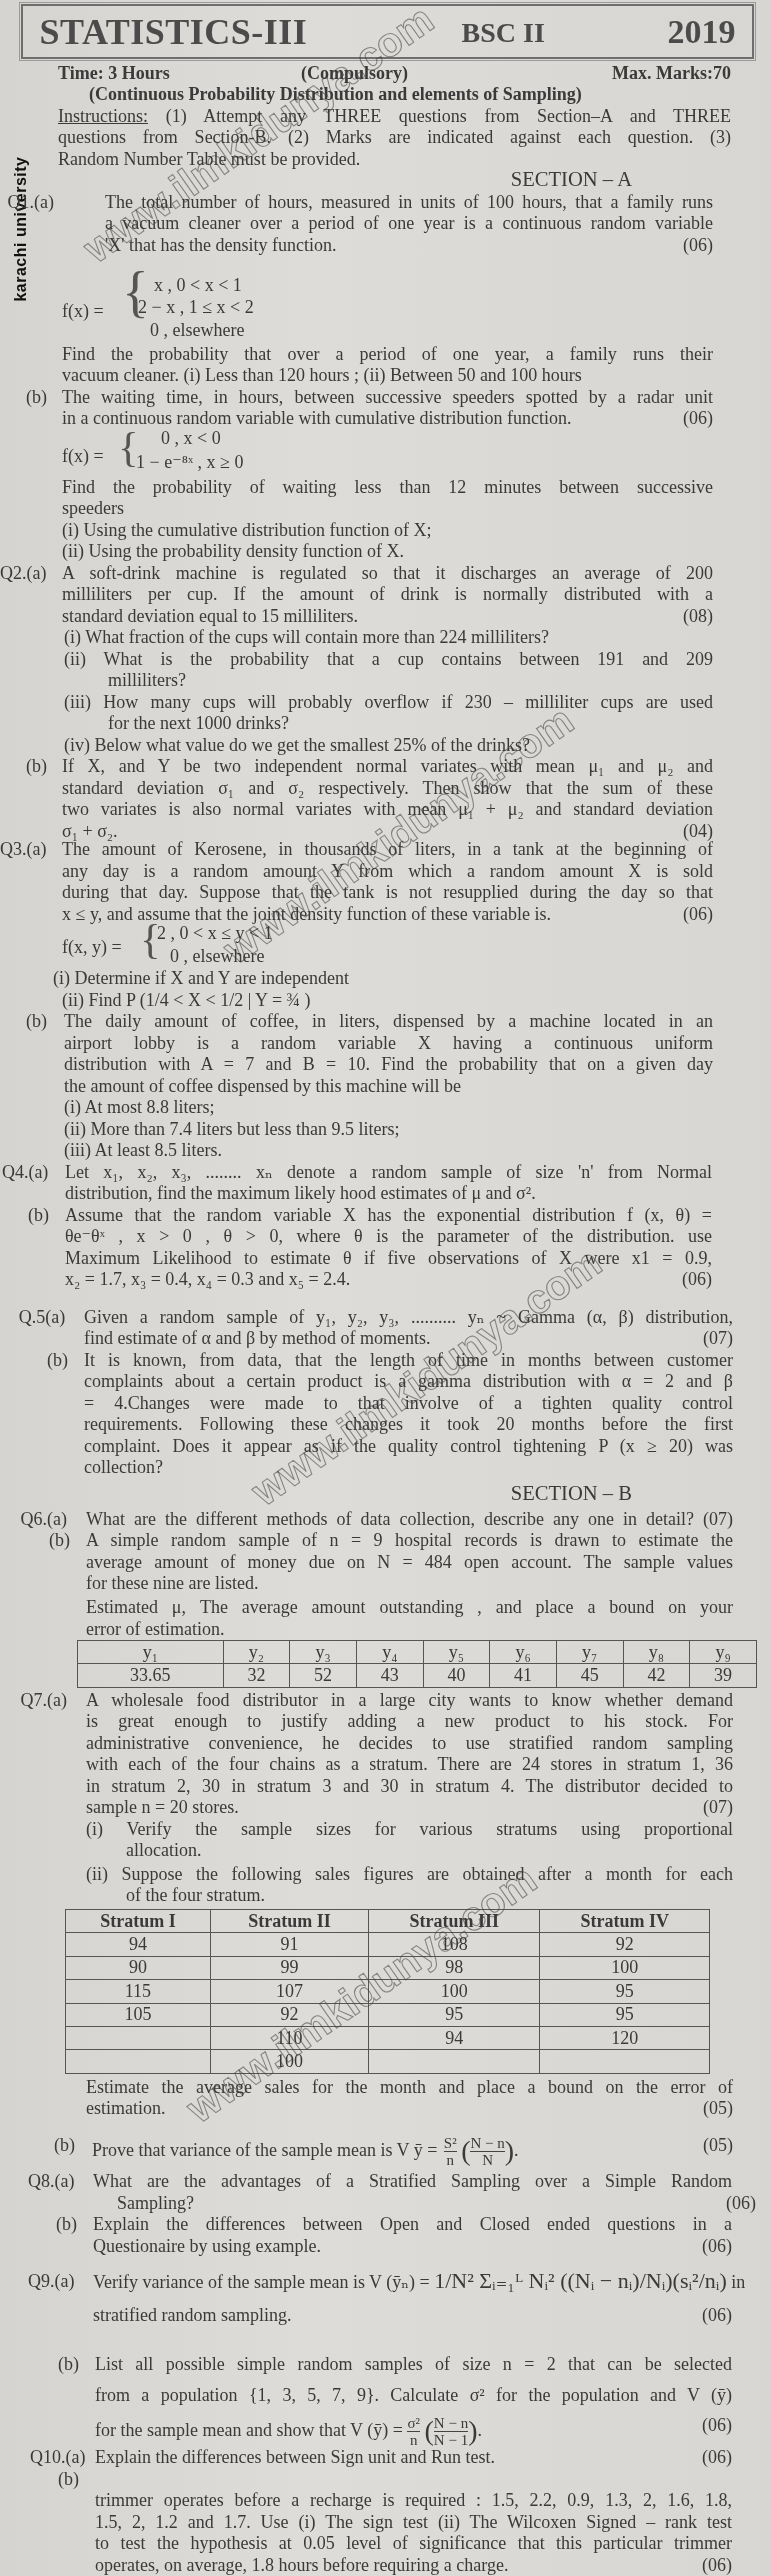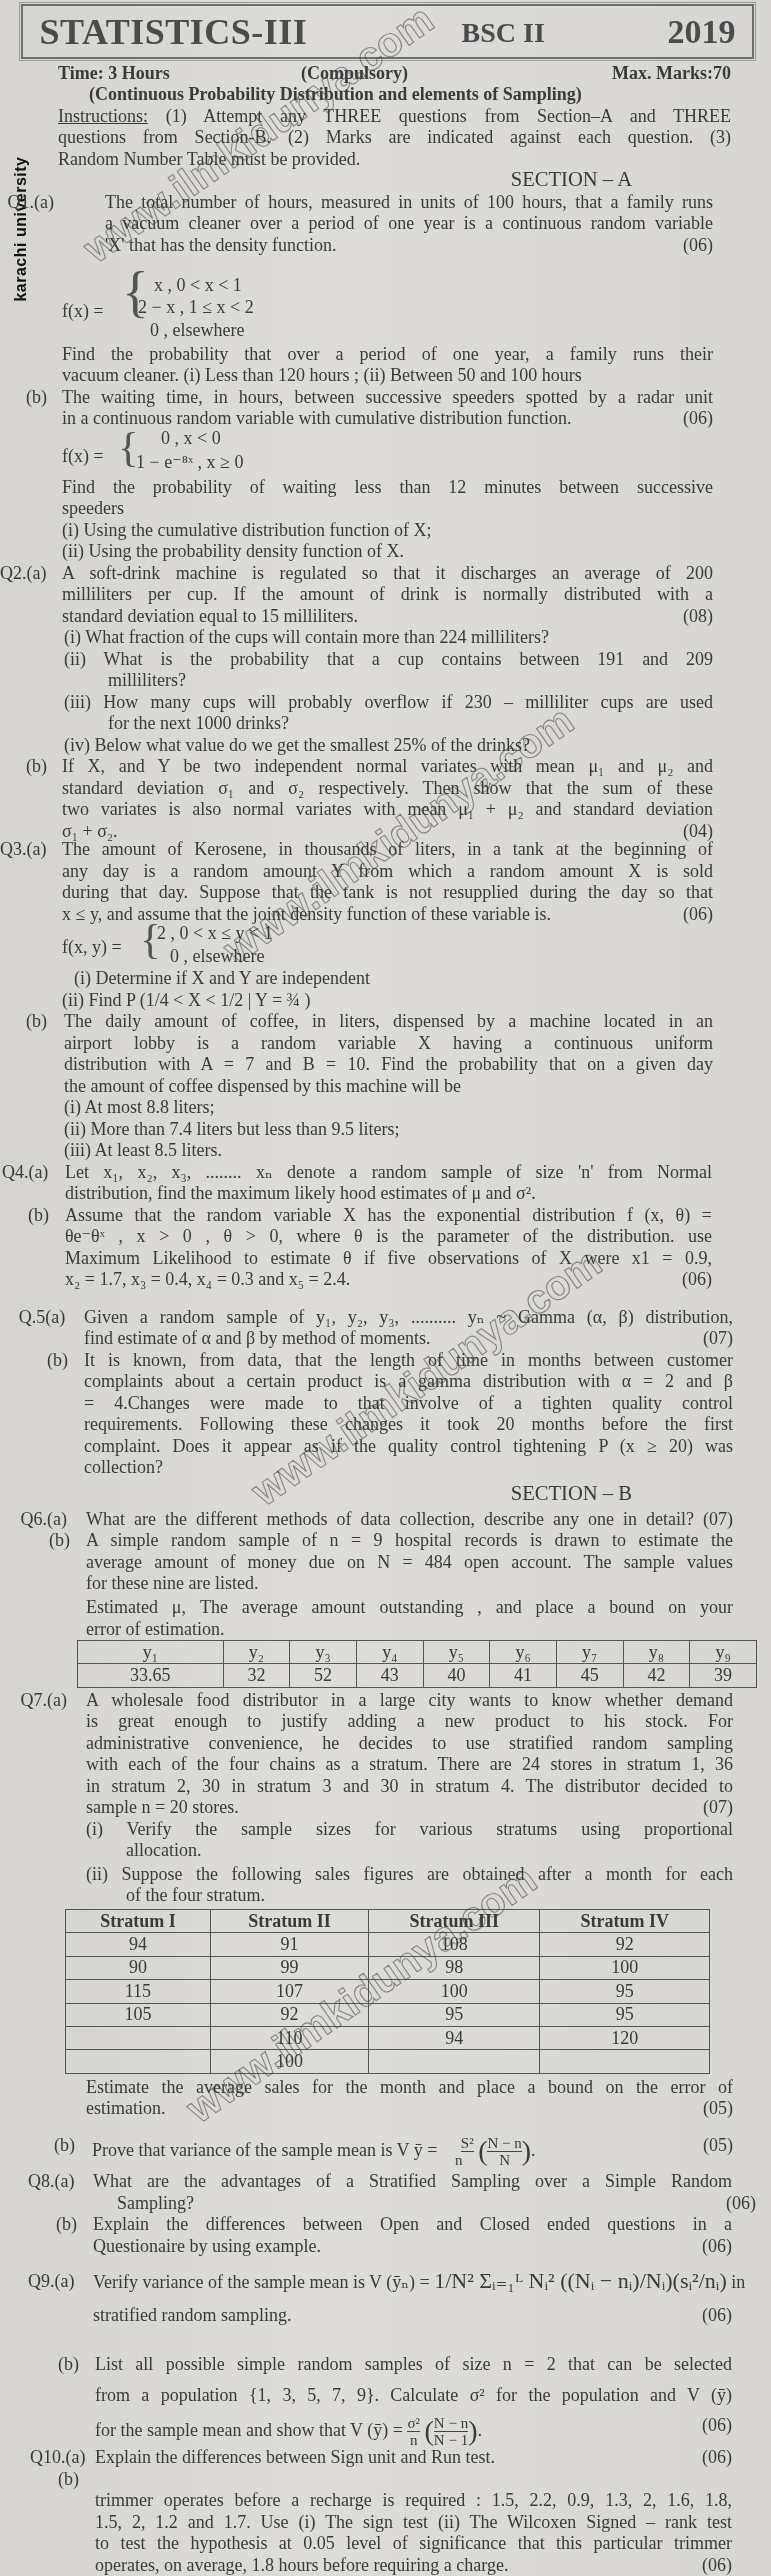--- a/index.html
+++ b/index.html
@@ -97,21 +97,21 @@
 
   <div class="lbl" style="top:839px;left:0px;">Q3.(a)</div>
   <div class="line just" style="top:839px;left:62px;width:651px;">The amount of Kerosene, in thousands of liters, in a tank at the beginning of</div>
   <div class="line just" style="top:861px;left:62px;width:651px;">any day is a random amount Y from which a random amount X is sold</div>
   <div class="line just" style="top:882px;left:62px;width:651px;">during that day. Suppose that the tank is not resupplied during the day so that</div>
   <div class="line" style="top:904px;left:62px;width:651px;"><span>x ≤ y, and assume that the joint density function of these variable is.</span><span class="mark">(06)</span></div>
   <div class="lbl" style="top:937px;left:62px;">f(x, y) =</div>
   <div class="brace" style="top:911px;left:140px;font-size:43px;">{</div>
   <div class="lbl" style="top:923px;left:157px;">2 , 0 &lt; x ≤ y &lt; 1</div>
   <div class="lbl" style="top:946px;left:170px;">0 , elsewhere</div>
-  <div class="line" style="top:968px;left:74px;">(i)   Determine if X and Y are independent</div>
+  <div class="line" style="top:968px;left:53px;">(i)   Determine if X and Y are independent</div>
   <div class="line" style="top:990px;left:62px;">(ii)  Find P (1/4 &lt; X &lt; 1/2 | Y = ¾ )</div>
   <div class="lbl" style="top:1011px;left:26px;">(b)</div>
   <div class="line just" style="top:1011px;left:64px;width:649px;">The daily amount of coffee, in liters, dispensed by a machine located in an</div>
   <div class="line just" style="top:1033px;left:64px;width:649px;">airport lobby is a random variable X having a continuous uniform</div>
   <div class="line just" style="top:1054px;left:64px;width:649px;">distribution with A = 7 and B = 10. Find the probability that on a given day</div>
   <div class="line" style="top:1076px;left:64px;">the amount of coffee dispensed by this machine will be</div>
   <div class="line" style="top:1097px;left:64px;">(i)   At most 8.8 liters;</div>
   <div class="line" style="top:1119px;left:64px;">(ii)  More than 7.4 liters but less than 9.5 liters;</div>
   <div class="line" style="top:1140px;left:64px;">(iii) At least 8.5 liters.</div>
 
@@ -231,21 +231,21 @@
     </tr>
   </tbody>
     </table>
 
   <div class="line just" style="top:2077px;left:86px;width:647px;">Estimate the average sales for the month and place a bound on the error of</div>
   <div class="line" style="top:2098px;left:86px;width:647px;"><span>estimation.</span><span class="mark">(05)</span></div>
 
   <div class="lbl" style="top:2135px;left:54px;">(b)</div>
   <div class="line" style="top:2135px;left:92px;width:641px;">
     <span>Prove that variance of the sample mean is V ȳ =</span>
-    <span style="display:inline-block;vertical-align:middle;text-align:center;font-size:15px;line-height:16px;margin-left:1.9px;"><span style="display:block;border-bottom:0.9px solid #444;margin-left:17px;">S²</span><span style="display:block;">n</span></span>
+    <span style="display:inline-block;vertical-align:middle;text-align:center;font-size:15px;line-height:16px;margin-left:1.9px;"><span style="display:block;border-bottom:0.9px solid #444;">S²</span><span style="display:block;">n</span></span>
     <span style="font-size:28px;vertical-align:middle;">(</span><span style="display:inline-block;vertical-align:middle;text-align:center;font-size:15px;line-height:16px;"><span style="display:block;border-bottom:0.9px solid #444;">N − n</span><span style="display:block;">N</span></span><span style="font-size:28px;vertical-align:middle;">)</span>.
     <span class="mark">(05)</span>
   </div>
 
   <div class="lbl" style="top:2171px;left:28px;">Q8.(a)</div>
   <div class="line just" style="top:2171px;left:93px;width:639px;">What are the advantages of a Stratified Sampling over a Simple Random</div>
   <div class="line" style="top:2193px;left:93px;width:639px;margin-left:24px;"><span>Sampling?</span><span class="mark">(06)</span></div>
   <div class="lbl" style="top:2214px;left:56px;">(b)</div>
   <div class="line just" style="top:2214px;left:93px;width:639px;">Explain the differences between Open and Closed ended questions in a</div>
   <div class="line" style="top:2236px;left:93px;width:639px;"><span>Questionaire by using example.</span><span class="mark">(06)</span></div>

